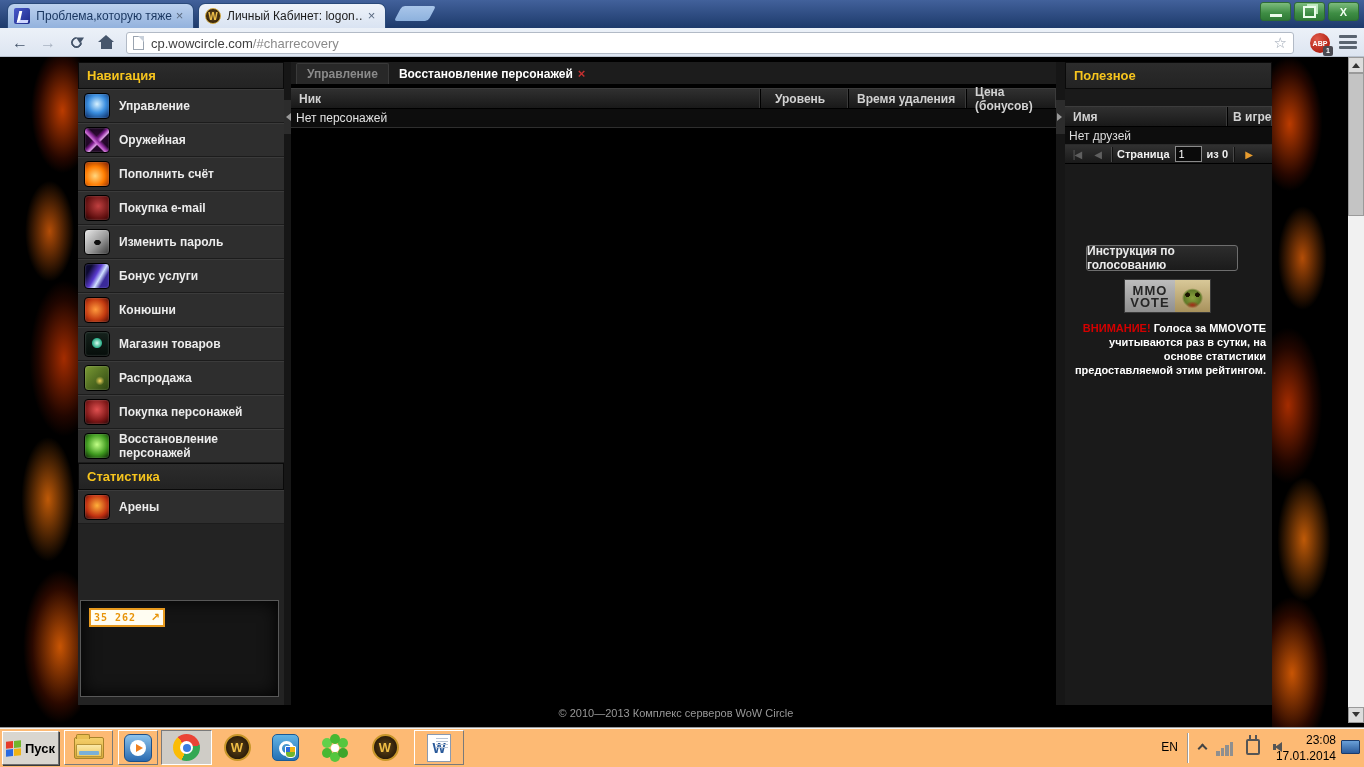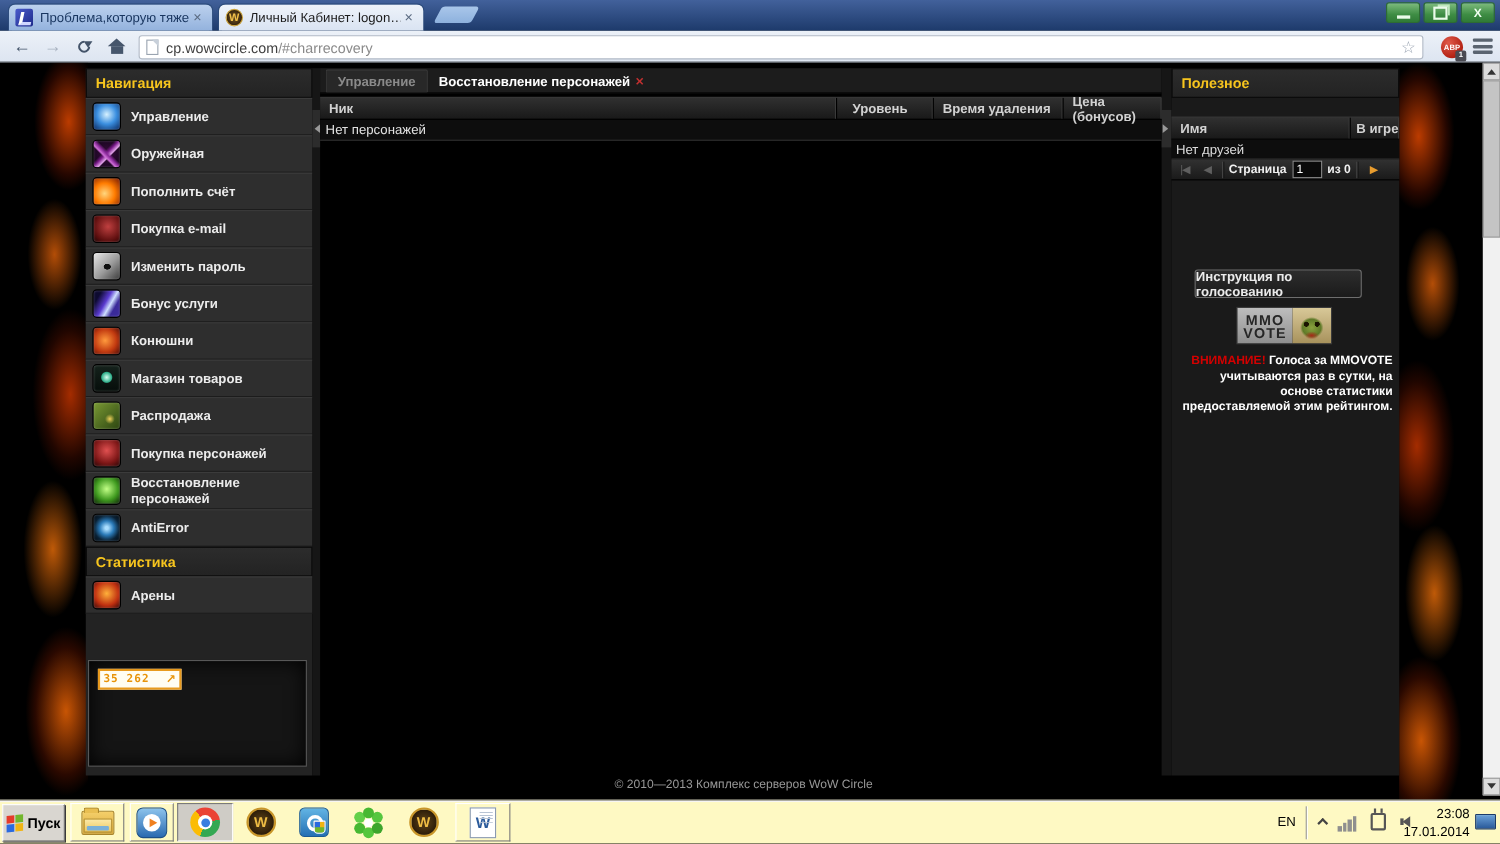--- a/index.html
+++ b/index.html
@@ -189,21 +189,21 @@
   .sbar { position:absolute; left:1348px; top:0; width:16px; height:666px; background:#f1f1f1; }
   .sbtn { position:absolute; left:0; width:16px; height:16px; background:#dcdcdc; border:1px solid #9a9a9a;
           display:flex; align-items:center; justify-content:center; }
   .sbtn.up { top:0; } .sbtn.down { top:650px; }
   .sb-tri-u { width:0; height:0; border:4px solid transparent; border-bottom:5px solid #333; margin-top:-3px; }
   .sb-tri-d { width:0; height:0; border:4px solid transparent; border-top:5px solid #333; margin-bottom:-3px; }
   .sthumb { position:absolute; left:0; top:16px; width:16px; height:143px; background:#c4c4c4;
             border:1px solid #9a9a9a; }
 
   
-  .taskbar { position:absolute; left:0; top:727px; width:1364px; height:40px; background:#fef9c3;
+  .taskbar { position:absolute; left:0; top:727px; width:1364px; height:40px; background:#fdba74;
              border-top:1px solid #9a9a9a; box-shadow:inset 0 1px 0 #f6f5f3; }
   .startbtn { position:absolute; left:2px; top:3px; width:57px; height:34px; background:#d9d6d0;
               border:1px solid; border-color:#fff #6e6e6e #6e6e6e #fff; box-shadow:1px 1px 0 #3a3a3a;
               display:flex; align-items:center; justify-content:center; gap:4px; cursor:pointer; }
   .winflag { width:15px; height:15px; display:grid; grid-template-columns:7px 7px; grid-template-rows:7px 7px; gap:1px;
              transform:skewY(-6deg); }
   .winflag i:nth-child(1){background:#e53b2a;} .winflag i:nth-child(2){background:#71b62c;}
   .winflag i:nth-child(3){background:#2a6ae0;} .winflag i:nth-child(4){background:#f0b414;}
   .startbtn .slbl { font-size:13px; font-weight:bold; color:#000; }
   .tbtn { position:absolute; top:2px; height:35px; display:flex; align-items:center; justify-content:center; }
@@ -353,24 +353,20 @@
         <span class="lbl">Распродажа</span>
         </div>
       <div class="nav-item">
         <span class="nicon i-buychar"></span>
         <span class="lbl">Покупка персонажей</span>
         </div>
       <div class="nav-item">
         <span class="nicon i-restore"></span>
         <span class="lbl">Восстановление персонажей</span>
         </div>
-      <div class="nav-item">
-        <span class="nicon i-antierror"></span>
-        <span class="lbl">AntiError</span>
-        </div>
       <div class="sec-hdr">Статистика</div>
       <div class="nav-item">
         <span class="nicon i-arena"></span>
         <span class="lbl">Арены</span>
         </div>
       <div class="counterbox">
         <div class="counter">
           <span class="num">35 262</span>
           <span class="arr"></span>
         </div>

